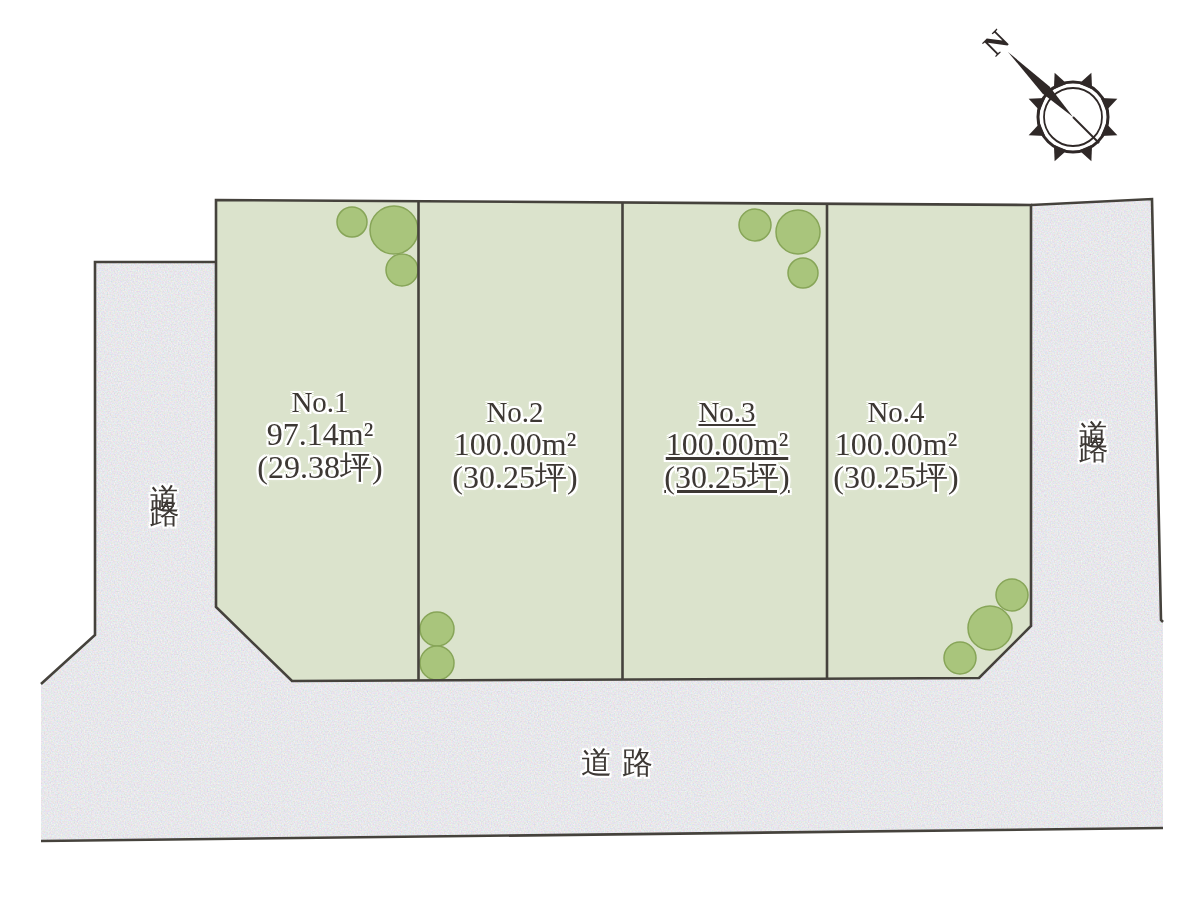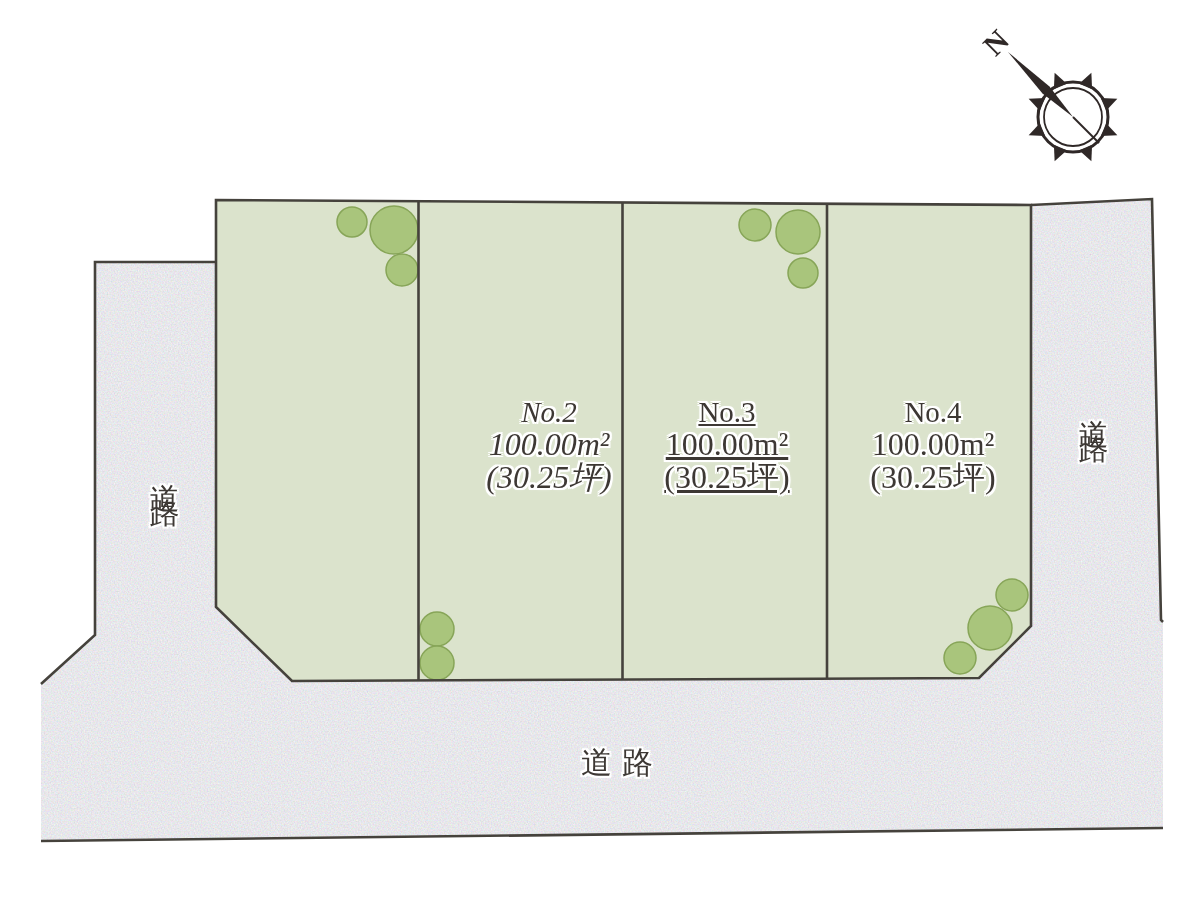--- a/index.html
+++ b/index.html
@@ -97,31 +97,36 @@
         <polygon points="1073,69 1066,84 1080,84" transform="rotate(202.5 1073 117)"></polygon>
         <polygon points="1073,69 1066,84 1080,84" transform="rotate(247.5 1073 117)"></polygon>
         <polygon points="1073,69 1066,84 1080,84" transform="rotate(292.5 1073 117)"></polygon>
       </g>
       <polygon points="1008,52 1042.5,93.5 1073,117 1049.5,86.5" stroke="none"></polygon>
       <line x1="1073" y1="117" x2="1099" y2="143" stroke-width="2"></line>
       <text x="985" y="52" transform="rotate(-45 997 42)" font-size="30" font-weight="bold" stroke="none" font-family="Liberation Serif, DejaVu Serif, serif">N</text>
     </g>
   </svg>
 
-  <div class="lot-label halo" style="left:549px;top:398px;font-style:italic;">
+  <div class="lot-label halo" style="left:320px;top:388px;">
+    <div class="lot-name">No.1</div>
+    <div class="lot-m2">97.14m²</div>
+    <div class="lot-tsubo">(29.38坪)</div>
+  </div>
+  <div class="lot-label halo" style="left:515px;top:398px;">
     <div class="lot-name">No.2</div>
     <div class="lot-m2">100.00m²</div>
     <div class="lot-tsubo">(30.25坪)</div>
   </div>
   <div class="lot-label halo" style="left:727px;top:398px;text-decoration:underline;">
     <div class="lot-name">No.3</div>
     <div class="lot-m2">100.00m²</div>
     <div class="lot-tsubo">(30.25坪)</div>
   </div>
-  <div class="lot-label halo" style="left:933px;top:398px;">
+  <div class="lot-label halo" style="left:896px;top:398px;">
     <div class="lot-name">No.4</div>
     <div class="lot-m2">100.00m²</div>
     <div class="lot-tsubo">(30.25坪)</div>
   </div>
 
   <div class="road-label vertical halo" style="left:164px;top:474px;">道路</div>
   <div class="road-label vertical halo" style="left:1093px;top:410px;">道路</div>
   <div class="road-label horizontal halo" style="left:622px;top:763px;">道路</div>
 
 </div>

